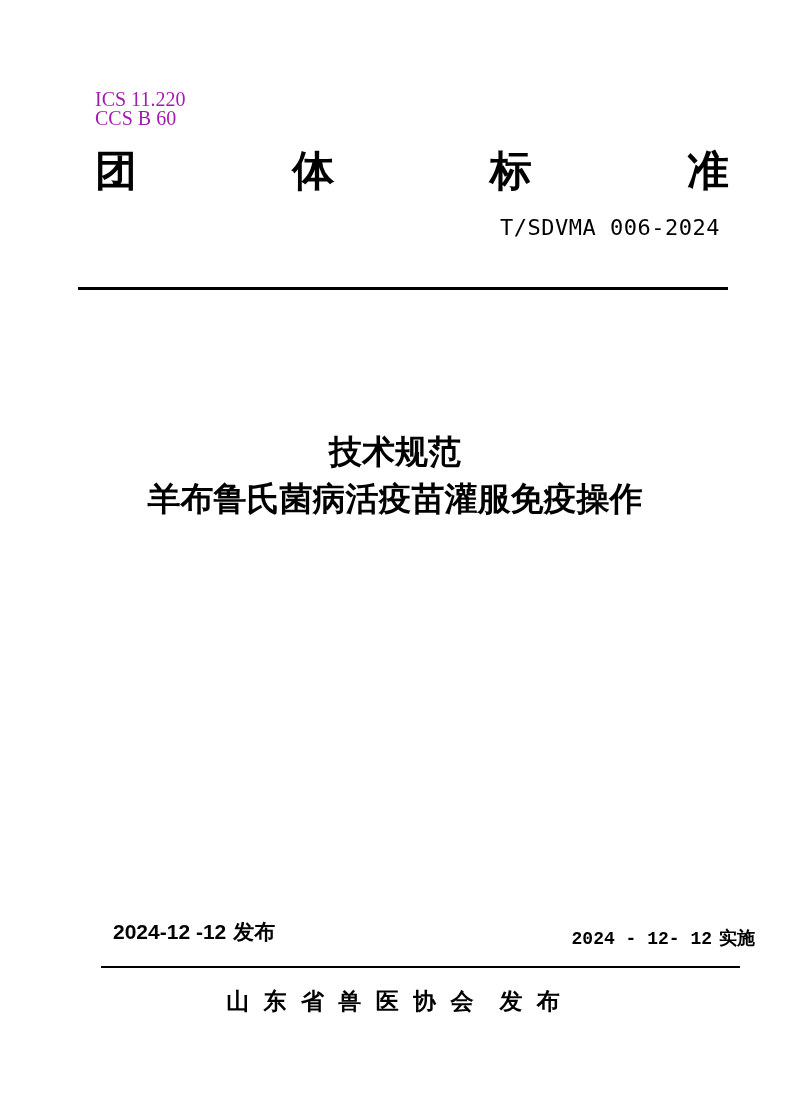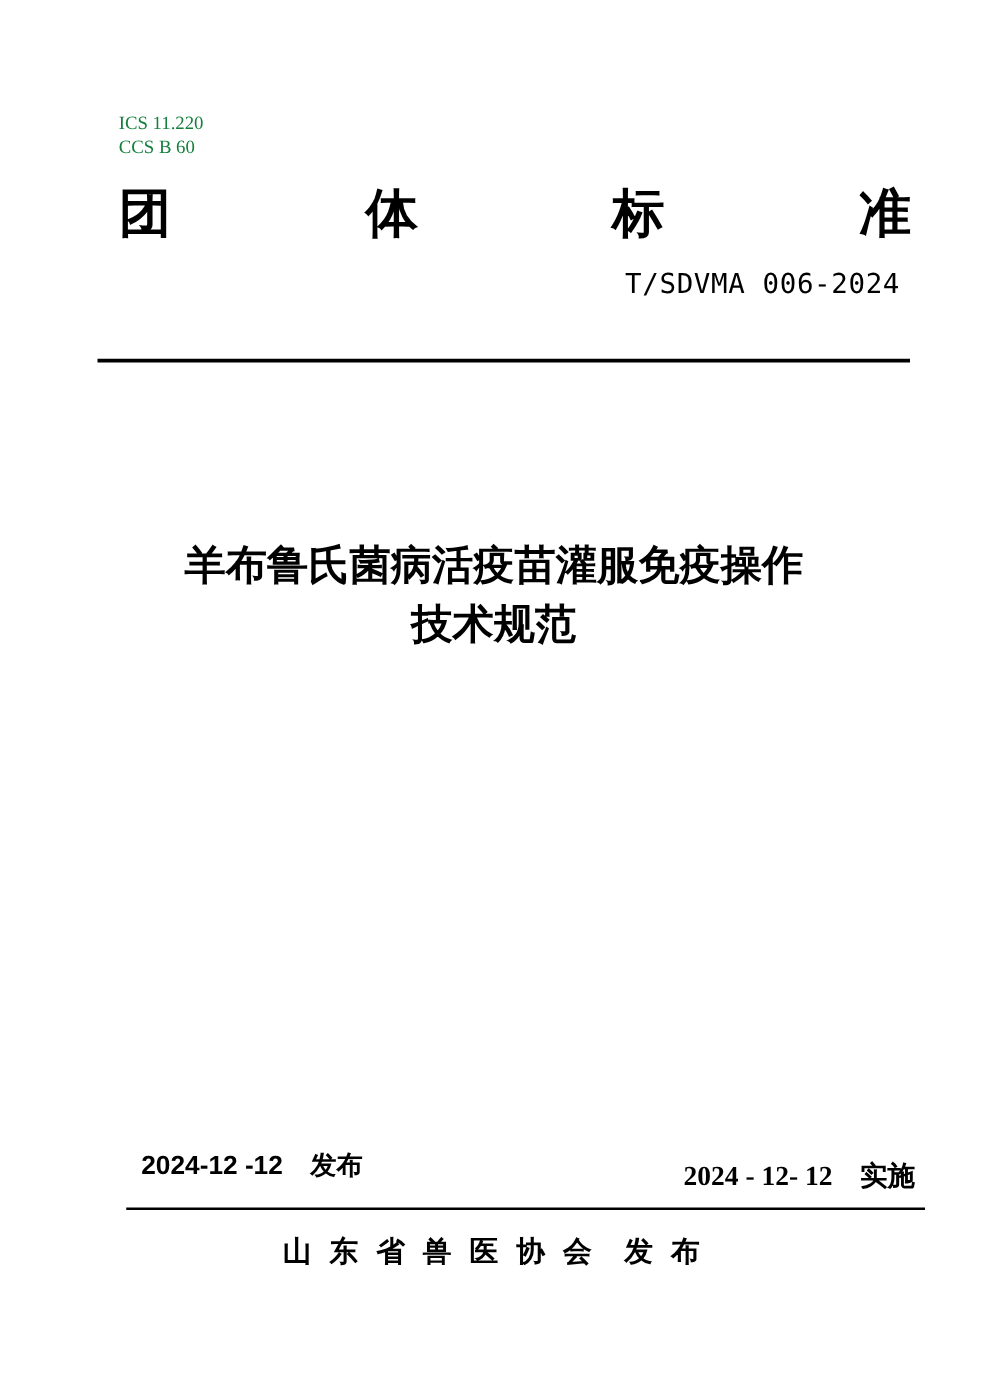--- a/index.html
+++ b/index.html
@@ -16,23 +16,23 @@
     font-family: "Liberation Sans", sans-serif;
     color: #000000;
   }
 
   
   .codes {
     position: absolute;
     left: 95px;
     top: 90px;
     font-family: "Liberation Serif", serif;
-    font-size: 15px;
+    font-size: 20px;
     line-height: 19px;
-    color: #15803d;
+    color: #a21caf;
   }
 
   
   .standard-type {
     position: absolute;
     left: 95px;
     top: 148px;
     width: 634px;
     display: flex;
     justify-content: space-between;
@@ -91,28 +91,28 @@
   .date-release {
     position: absolute;
     left: 113px;
     top: 918px;
     font-size: 21px;
     font-weight: 600;
     font-family: "Liberation Sans", sans-serif;
   }
   .date-implement {
     position: absolute;
-    right: 58px;
+    right: 35px;
     top: 926px;
-    font-size: 22px;
+    font-size: 18px;
     font-weight: 600;
-    font-family: Liberation Serif, serif;
+    font-family: Liberation Mono, monospace;
   }
   .date-label {
-    margin-left: 22px;
+    margin-left: 7px;
   }
 
   .footer-rule {
     position: absolute;
     left: 101px;
     top: 966px;
     width: 639px;
     height: 2px;
     background: #000;
   }
@@ -148,22 +148,22 @@
     <span>体</span>
     <span>标</span>
     <span>准</span>
   </div>
 
   <div class="doc-number">T/SDVMA  006-2024</div>
 
   <div class="top-rule"></div>
 
   <div class="title-cn">
+    <div>技术规范</div>
     <div>羊布鲁氏菌病活疫苗灌服免疫操作</div>
-    <div>技术规范</div>
   </div>
 
 
   <div class="date-release">
     <span>2024-12 -12</span><span class="date-label">发布</span>
   </div>
 
   <div class="date-implement">
     <span>2024 - 12- 12</span><span class="date-label">实施</span>
   </div>

